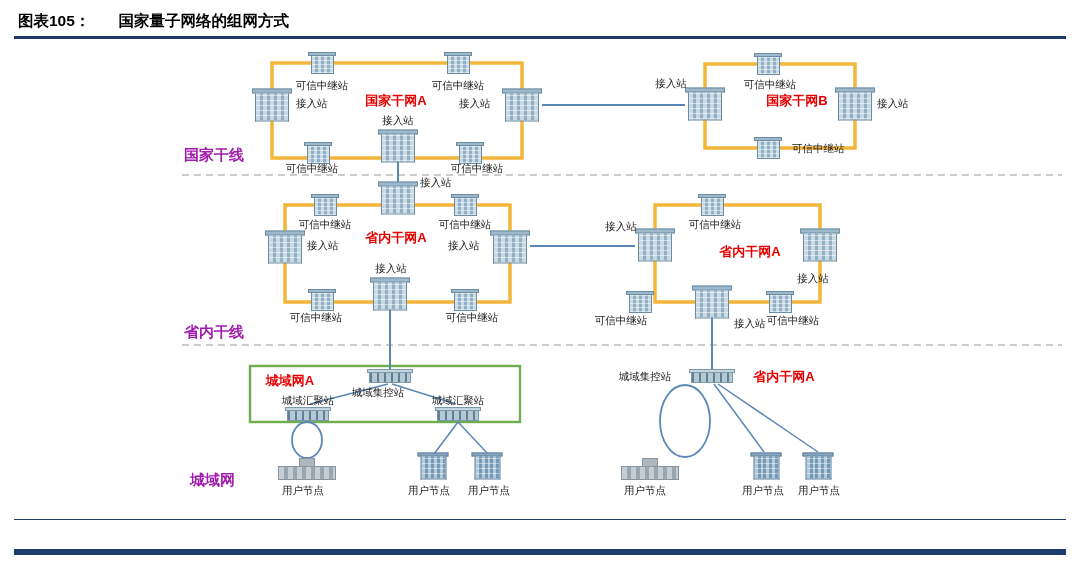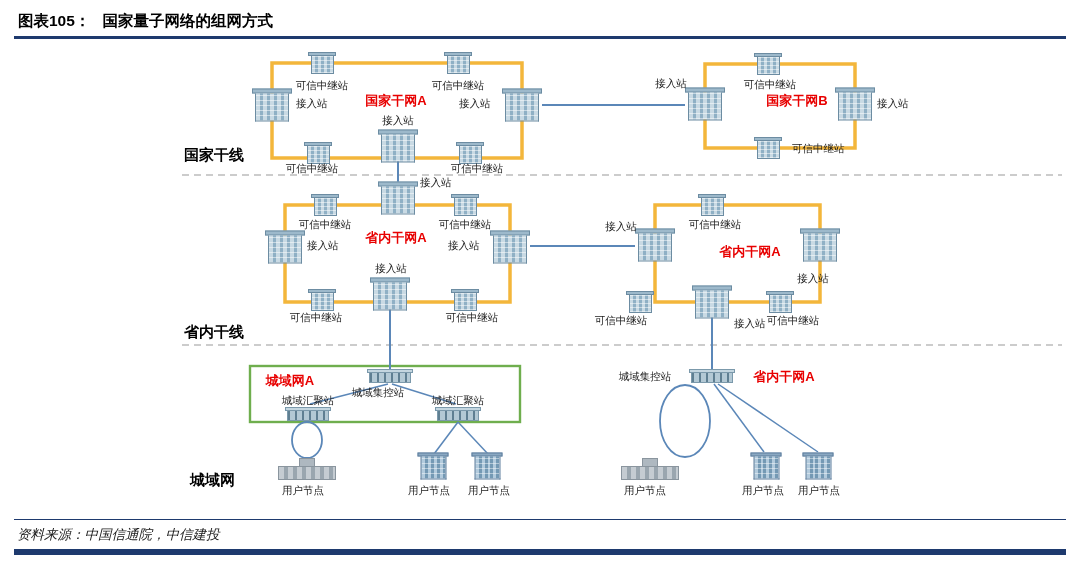--- a/index.html
+++ b/index.html
@@ -11,30 +11,30 @@
     --bldg-light:#c9dae4;
     --bldg-dark:#8fb0c5;
   }
   *{margin:0;padding:0;box-sizing:border-box}
   html,body{background:#fff}
   .page{position:relative;width:1080px;height:561px;background:#fff;overflow:hidden;
         font-family:"Liberation Sans",sans-serif;color:#000}
 
   
   .hdr{position:absolute;left:18px;top:11px;font-size:15.5px;font-weight:700;color:#000;white-space:nowrap;z-index:5}
-  .hdr .ttl{margin-left:12px}
+  .hdr .ttl{margin-left:28px}
   .rule{position:absolute;left:14px;width:1052px;background:var(--navy);z-index:5}
   .rule-top{top:36px;height:3px}
   .rule-mid{top:519px;height:1px}
   .rule-bot{top:549px;height:6px}
   .source{position:absolute;left:17px;top:526px;font-family:"Liberation Serif",serif;
           font-style:italic;font-size:13.5px;color:#1a1a1a;z-index:5}
 
   
-  .seclbl{position:absolute;z-index:4;font-size:15px;font-weight:700;color:#000000;white-space:nowrap}
+  .seclbl{position:absolute;z-index:4;font-size:15px;font-weight:700;color:#a21caf;white-space:nowrap}
   .lbl{position:absolute;z-index:4;font-size:10.5px;line-height:1;color:#1a1a1a;white-space:nowrap;transform:translate(-50%,0)}
   .lbl.la{transform:none}
   .netlbl{position:absolute;z-index:4;font-size:13px;font-weight:700;color:var(--net-red);
           white-space:nowrap;transform:translate(-50%,-50%)}
 
   
   .wires{position:absolute;left:0;top:0;z-index:1;pointer-events:none}
   .ring{fill:none;stroke:var(--ring-yellow);stroke-width:3.5}
   .green-rect{fill:none;stroke:var(--metro-green);stroke-width:2.4}
   .link{fill:none;stroke:var(--link-blue);stroke-width:2}
@@ -288,16 +288,15 @@
     </div>
   <div class="bldg b-md" style="left:818px;top:466px">
       <i class="roof"></i>
       <i class="body"></i>
     </div>
   <div class="lbl" style="left:645px;top:485px">用户节点</div>
   <div class="lbl" style="left:763px;top:485px">用户节点</div>
   <div class="lbl" style="left:819px;top:485px">用户节点</div>
 
   <div class="rule rule-mid"></div>
-  <div class="source">资料来源：中国信通院，中信建投</div>
   <div class="rule rule-bot"></div>
 
 </div>
 
 </body></html>

